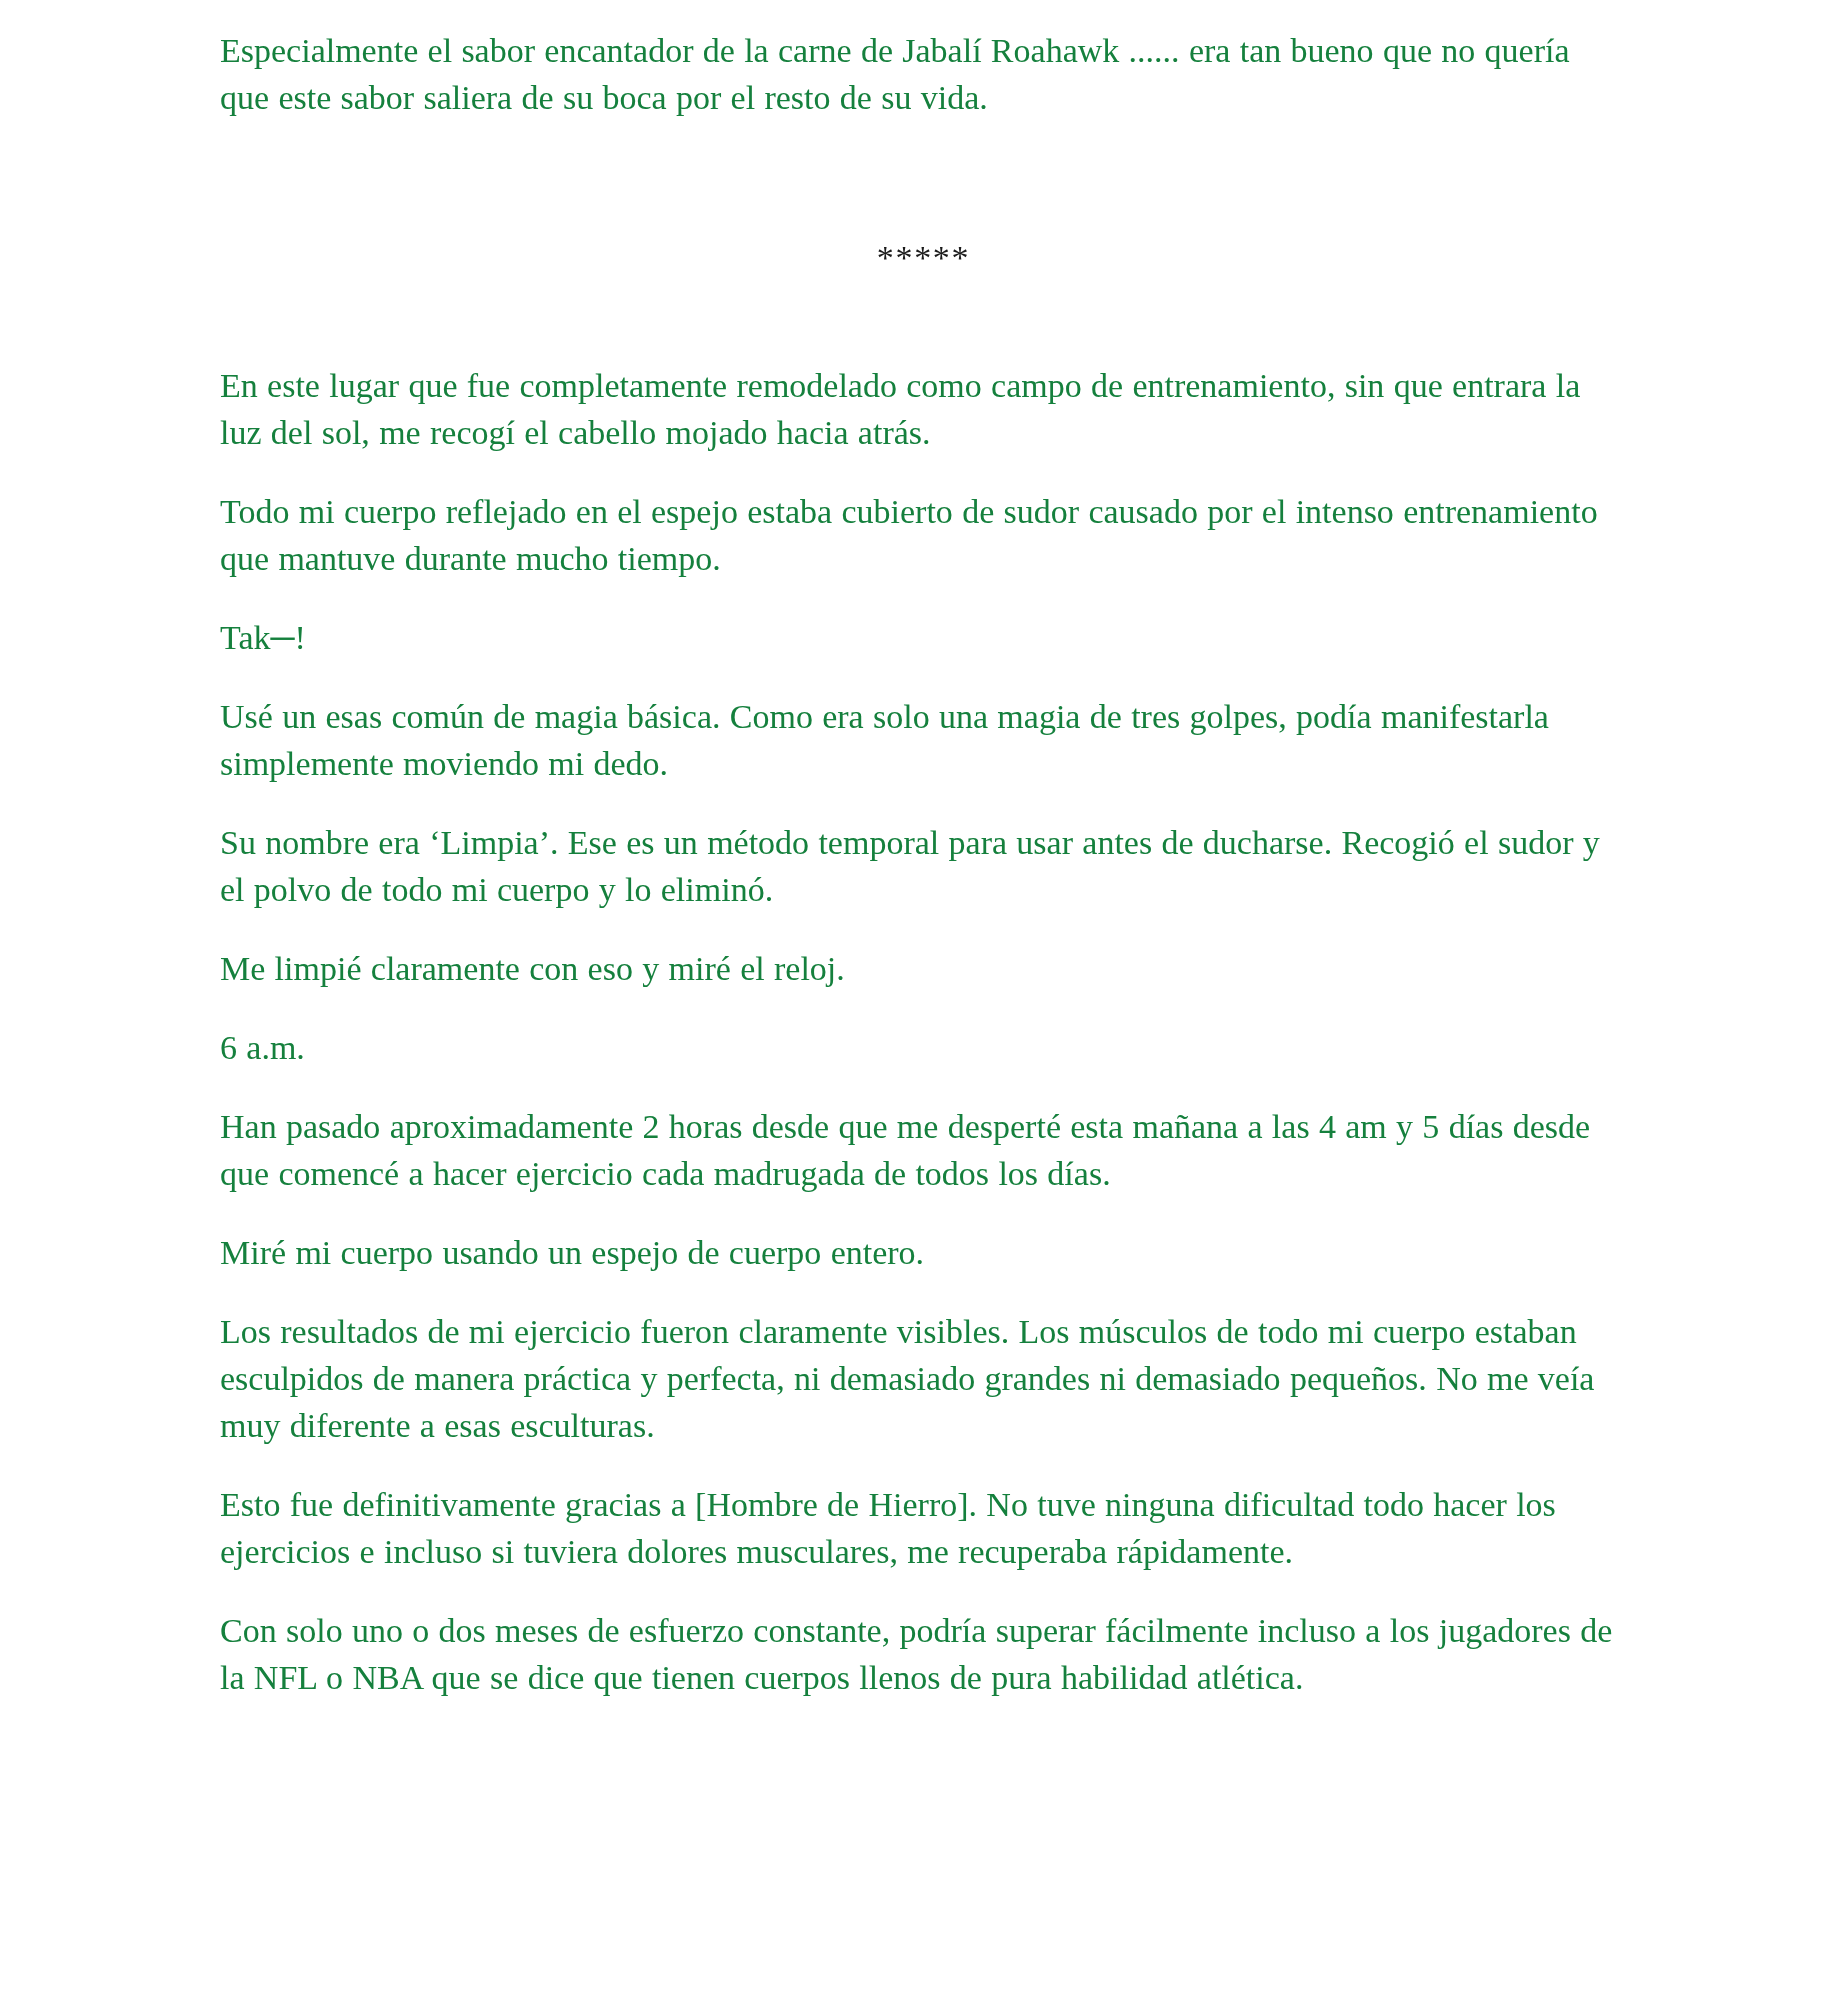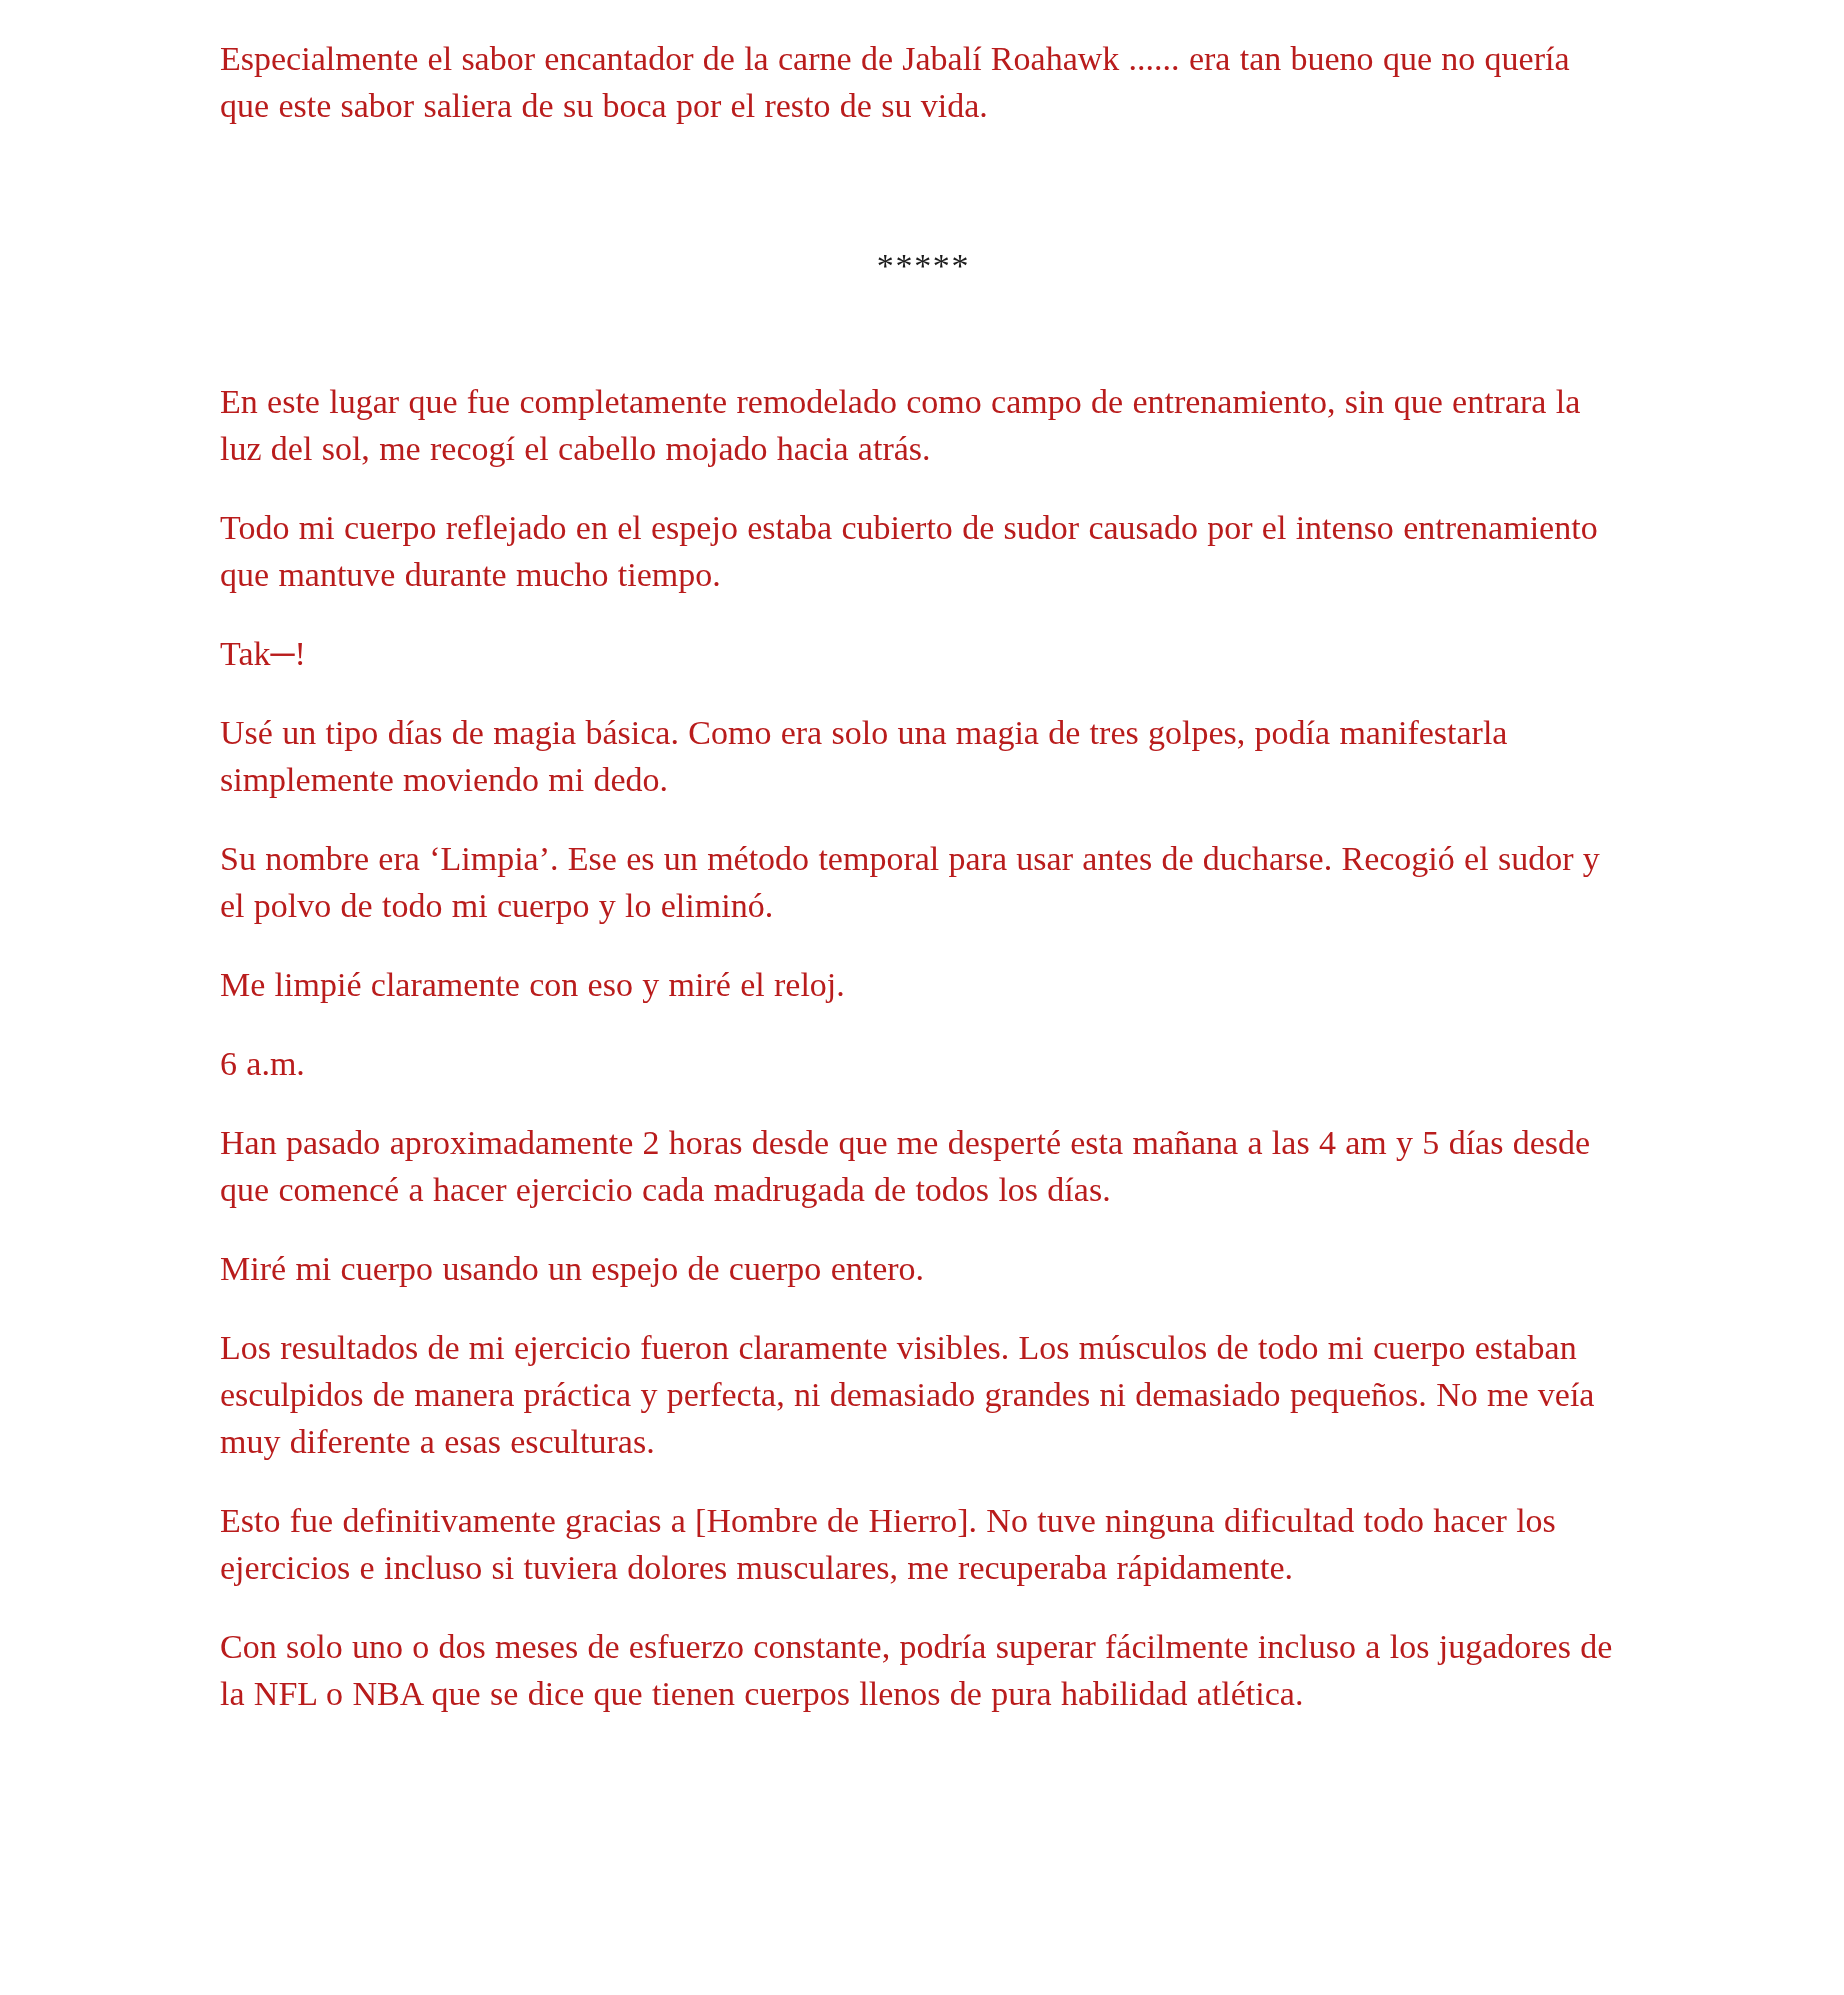--- a/index.html
+++ b/index.html
@@ -14,24 +14,24 @@
     font-family: "Liberation Serif", "DejaVu Serif", serif;
   }
   .page {
     box-sizing: border-box;
     width: 1844px;
     height: 1995px;
     padding: 27px 217px 0 220px;
     background: #ffffff;
   }
   .para {
-    margin: 8px 0 32px 0;
+    margin: 0 0 32px 0;
     font-size: 34px;
     line-height: 47px;
-    color: #b91c1c;
+    color: #15803d;
     text-align: left;
     word-spacing: 0.8px;
   }
   .separator {
     margin: 0;
     padding: 81px 0;
     font-size: 34px;
     line-height: 47px;
     color: #1b1b1b;
     text-align: center;
@@ -42,21 +42,21 @@
 <body>
 
 <div class="page">
   <p class="para">Especialmente el sabor encantador de la carne de Jabalí Roahawk ...... era tan bueno que no quería que este sabor saliera de su boca por el resto de su vida.</p>
 
   <div class="separator">*****</div>
 
   <p class="para">En este lugar que fue completamente remodelado como campo de entrenamiento, sin que entrara la luz del sol, me recogí el cabello mojado hacia atrás.</p>
   <p class="para">Todo mi cuerpo reflejado en el espejo estaba cubierto de sudor causado por el intenso entrenamiento que mantuve durante mucho tiempo.</p>
   <p class="para">Tak─!</p>
-  <p class="para">Usé un tipo días de magia básica. Como era solo una magia de tres golpes, podía manifestarla simplemente moviendo mi dedo.</p>
+  <p class="para">Usé un esas común de magia básica. Como era solo una magia de tres golpes, podía manifestarla simplemente moviendo mi dedo.</p>
   <p class="para">Su nombre era ‘Limpia’. Ese es un método temporal para usar antes de ducharse. Recogió el sudor y el polvo de todo mi cuerpo y lo eliminó.</p>
   <p class="para">Me limpié claramente con eso y miré el reloj.</p>
   <p class="para">6 a.m.</p>
   <p class="para">Han pasado aproximadamente 2 horas desde que me desperté esta mañana a las 4 am y 5 días desde que comencé a hacer ejercicio cada madrugada de todos los días.</p>
   <p class="para">Miré mi cuerpo usando un espejo de cuerpo entero.</p>
   <p class="para">Los resultados de mi ejercicio fueron claramente visibles. Los músculos de todo mi cuerpo estaban esculpidos de manera práctica y perfecta, ni demasiado grandes ni demasiado pequeños. No me veía muy diferente a esas esculturas.</p>
   <p class="para">Esto fue definitivamente gracias a [Hombre de Hierro]. No tuve ninguna dificultad todo hacer los ejercicios e incluso si tuviera dolores musculares, me recuperaba rápidamente.</p>
   <p class="para">Con solo uno o dos meses de esfuerzo constante, podría superar fácilmente incluso a los jugadores de la NFL o NBA que se dice que tienen cuerpos llenos de pura habilidad atlética.</p>
 </div>
 

